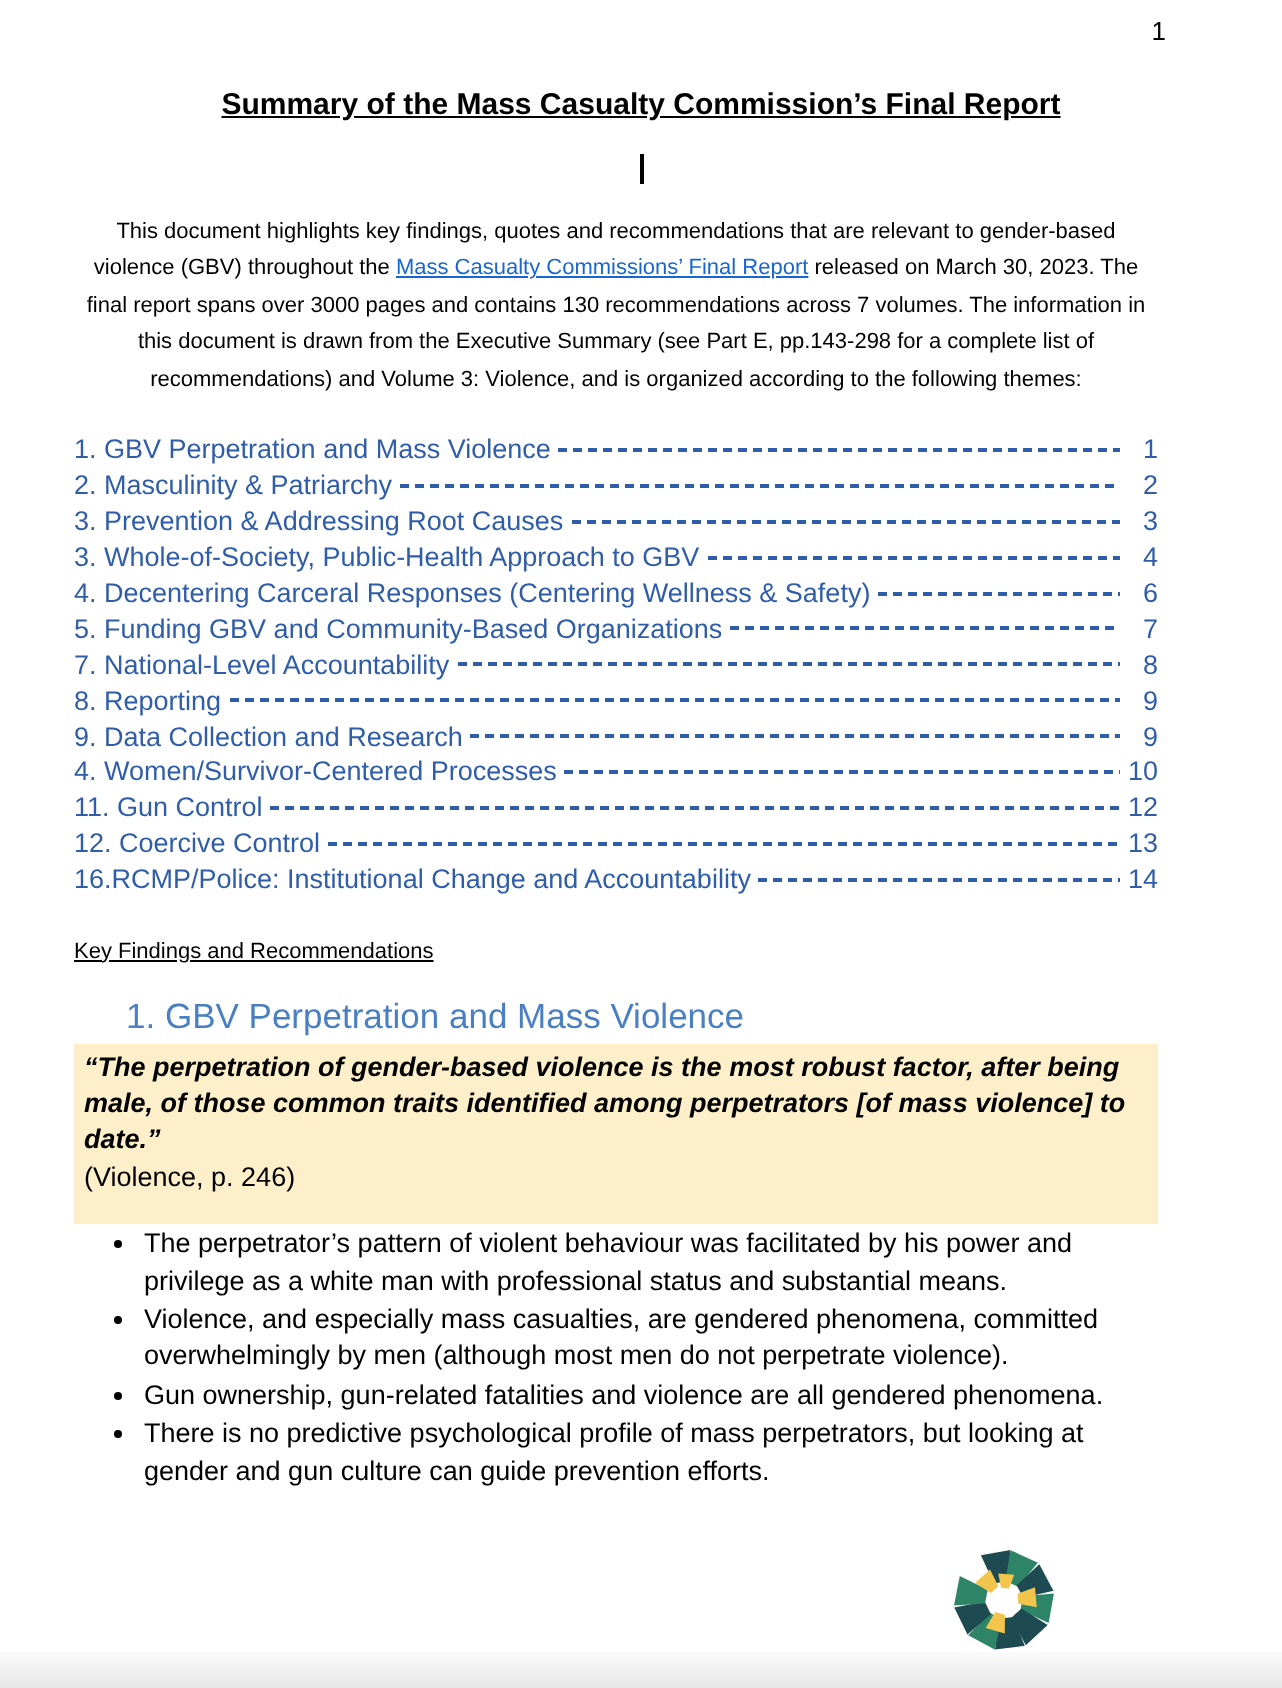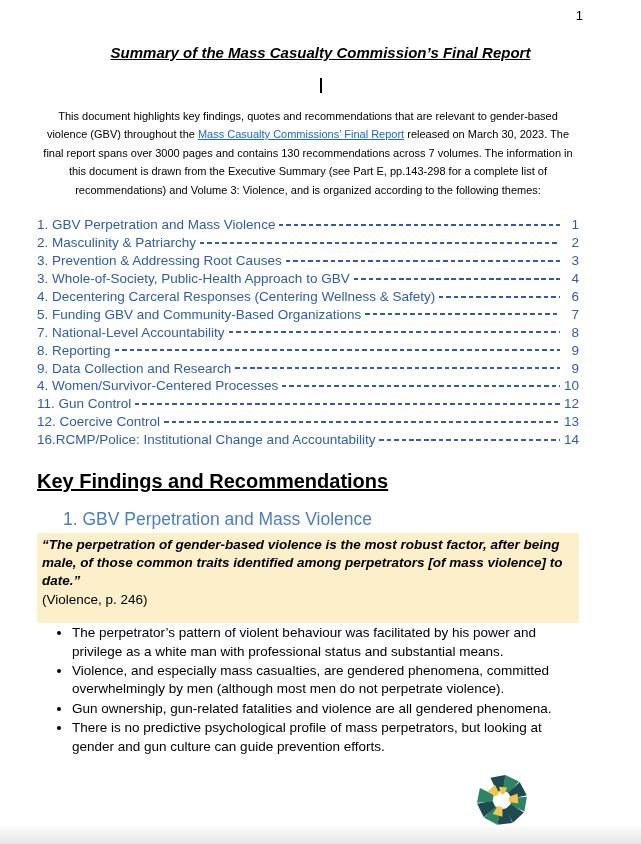--- a/index.html
+++ b/index.html
@@ -2,33 +2,33 @@
 <html style="--toc-blue: #2F5DA8; --link-blue: #1866D1; --heading-blue: #4A7FC1; --quote-bg: #FCEFC9; --logo-teal: #1E4B52; --logo-green: #2E8467; --logo-yellow: #F3C54D;"><head>
 <meta charset="utf-8">
 <style>
   html,body { margin:0; padding:0; background:#fff; }
   .page {
     position:relative; width:641px; height:844px; background:#ffffff;
     font-family:"Liberation Sans", sans-serif; color:#000; overflow:hidden;
   }
   .page-number { position:absolute; top:8px; right:58px; font-size:13px; }
   .title { margin:0; font-size:15px; font-weight:bold; text-align:center; text-decoration:underline; }
-  .title1 { margin-top:44px;font-style:italic; }
+  .title1 { margin-top:44px; }
   .title2 { margin-top:16px; }
   .caret { display:inline-block; width:1.5px; height:15px; background:#000; margin-left:1px; vertical-align:-2px; }
   .content { margin-left:37px; width:542px; }
   .intro { margin:13px 0 17px 0; font-size:11px; line-height:18.4px;text-align:center; }
   .doc-link { color:var(--link-blue); text-decoration:underline; cursor:pointer; }
   .toc { margin-top:8px; }
   .toc-row { display:flex; align-items:center; height:17.9px; color:var(--toc-blue); font-size:13.5px; cursor:pointer; }
   .toc-label { white-space:nowrap; }
   .toc-dashes { flex:1; height:2px; margin:0 3px 0 4px;
     background:repeating-linear-gradient(to right, currentColor 0 4.5px, transparent 4.5px 7.5px); }
   .toc-page { min-width:16px; text-align:right; }
-  .kf-heading { margin:21px 0 0 0; font-size:20px; font-weight:bold; text-decoration:underline; }
+  .kf-heading { margin:21px 0 0 0; font-size:11px; font-weight:normal; text-decoration:underline; }
   .section-heading { margin:16px 0 0 26px; font-size:17.5px; font-weight:normal; color:var(--heading-blue); }
   .quote-block { margin-top:3px; background:var(--quote-bg); padding:3px 6px 14px 5px; font-size:13.5px; line-height:18.4px; }
   .quote-text { font-style:italic; font-weight:bold; }
   .quote-attr { font-style:normal; font-weight:normal; }
   .bullets { margin:1px 0 0 0; padding-left:35px; font-size:13.5px; line-height:18.4px; list-style:disc; }
   .bullets li { margin:0 0 1px 0; }
   .logo { position:absolute; left:466px; top:772px; display:flex; align-items:center; gap:7px;flex-direction:column; }
   .logo-name { font-size:11px; line-height:12px; color:#343b47; letter-spacing:0.2px; }
   .logo-sub { font-size:5px; color:#9aa0a8; margin-top:2px; letter-spacing:0.4px; }
   .page-edge { position:absolute; left:0; right:0; bottom:0; height:18px;

